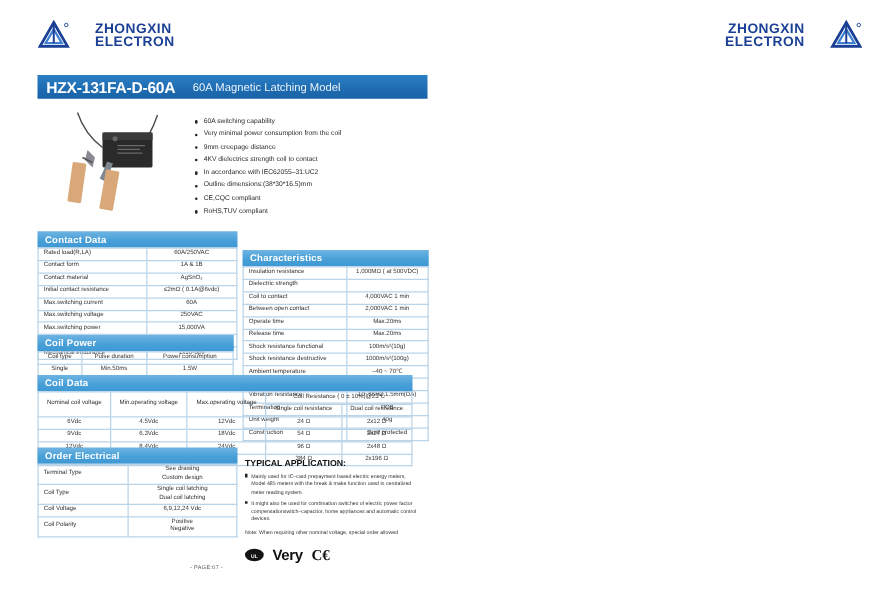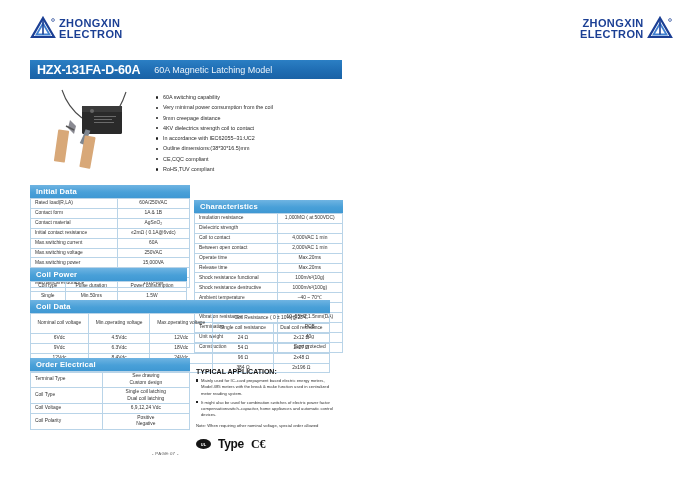--- a/index.html
+++ b/index.html
@@ -9,21 +9,21 @@
     font-family:"Liberation Sans", sans-serif;
     color:#231f20;
     overflow:hidden;
     position:relative;
   }
   .page{position:absolute;top:0;width:350px;height:478px;}
   .page-left{left:0;}
   .page-right{left:350px;}
 
   
-  .hdr{position:absolute;display:flex;align-items:center;gap:3px;}
+  .hdr{position:absolute;display:flex;align-items:center;gap:20px;}
   .hdr-left{left:30px;top:16px;}
   .hdr-right{left:230px;top:16px;}
   .logo-mark{width:26px;height:26px;position:relative;flex:none;}
   .logo-mark svg{display:block;}
   .logo-txt{line-height:1.02;}
   .logo-txt .l1,.logo-txt .l2{
     font-weight:bold;font-size:11px;letter-spacing:.4px;color:#1b3f94;display:block;
   }
 
   
@@ -152,21 +152,21 @@
     <li>Very minimal power consumption from the coil</li>
     <li>9mm creepage distance</li>
     <li>4KV dielectrics strength coil to contact</li>
     <li>In accordance with IEC62055–31:UC2</li>
     <li>Outline dimensions:(38*30*16.5)mm</li>
     <li>CE,CQC compliant</li>
     <li>RoHS,TUV compliant</li>
   </ul>
 
   <div class="blk" id="contact-data">
-    <div class="sec">Initial Data</div>
+    <div class="sec">Contact Data</div>
     <table>
       <tbody>
         <tr>
             <td class="lbl">Rated load(R,LA)</td>
             <td>60A/250VAC</td>
           </tr>
         <tr>
             <td class="lbl">Contact form</td>
             <td>1A &amp; 1B</td>
           </tr>
@@ -362,21 +362,21 @@
     </table>
   </div>
 
   <div class="blk" id="typical-app">
     <div class="ta-title">TYPICAL APPLICATION:</div>
     <div class="ta-item">Mainly used for IC–card prepayment based electric energy meters, Model 485 meters with the break &amp; make function used in centralized meter reading system.</div>
     <div class="ta-item">It might also be used for combination switches of electric power factor compensationswitch–capacitor, home appliances and automatic control devices.</div>
     <div class="ta-note">Note: When requiring other nominal voltage, special order allowed</div>
     <div class="marks">
       <div class="mk-ul">UL</div>
-      <div class="mk-rohs">Type</div>
+      <div class="mk-rohs">Very</div>
       <div class="mk-ce">C€</div>
     </div>
   </div>
 
   <div class="pg" id="page-left-num">- PAGE:07 -</div>
 </div>
 
 <div class="page page-right">
 
   <div class="hdr hdr-right">

